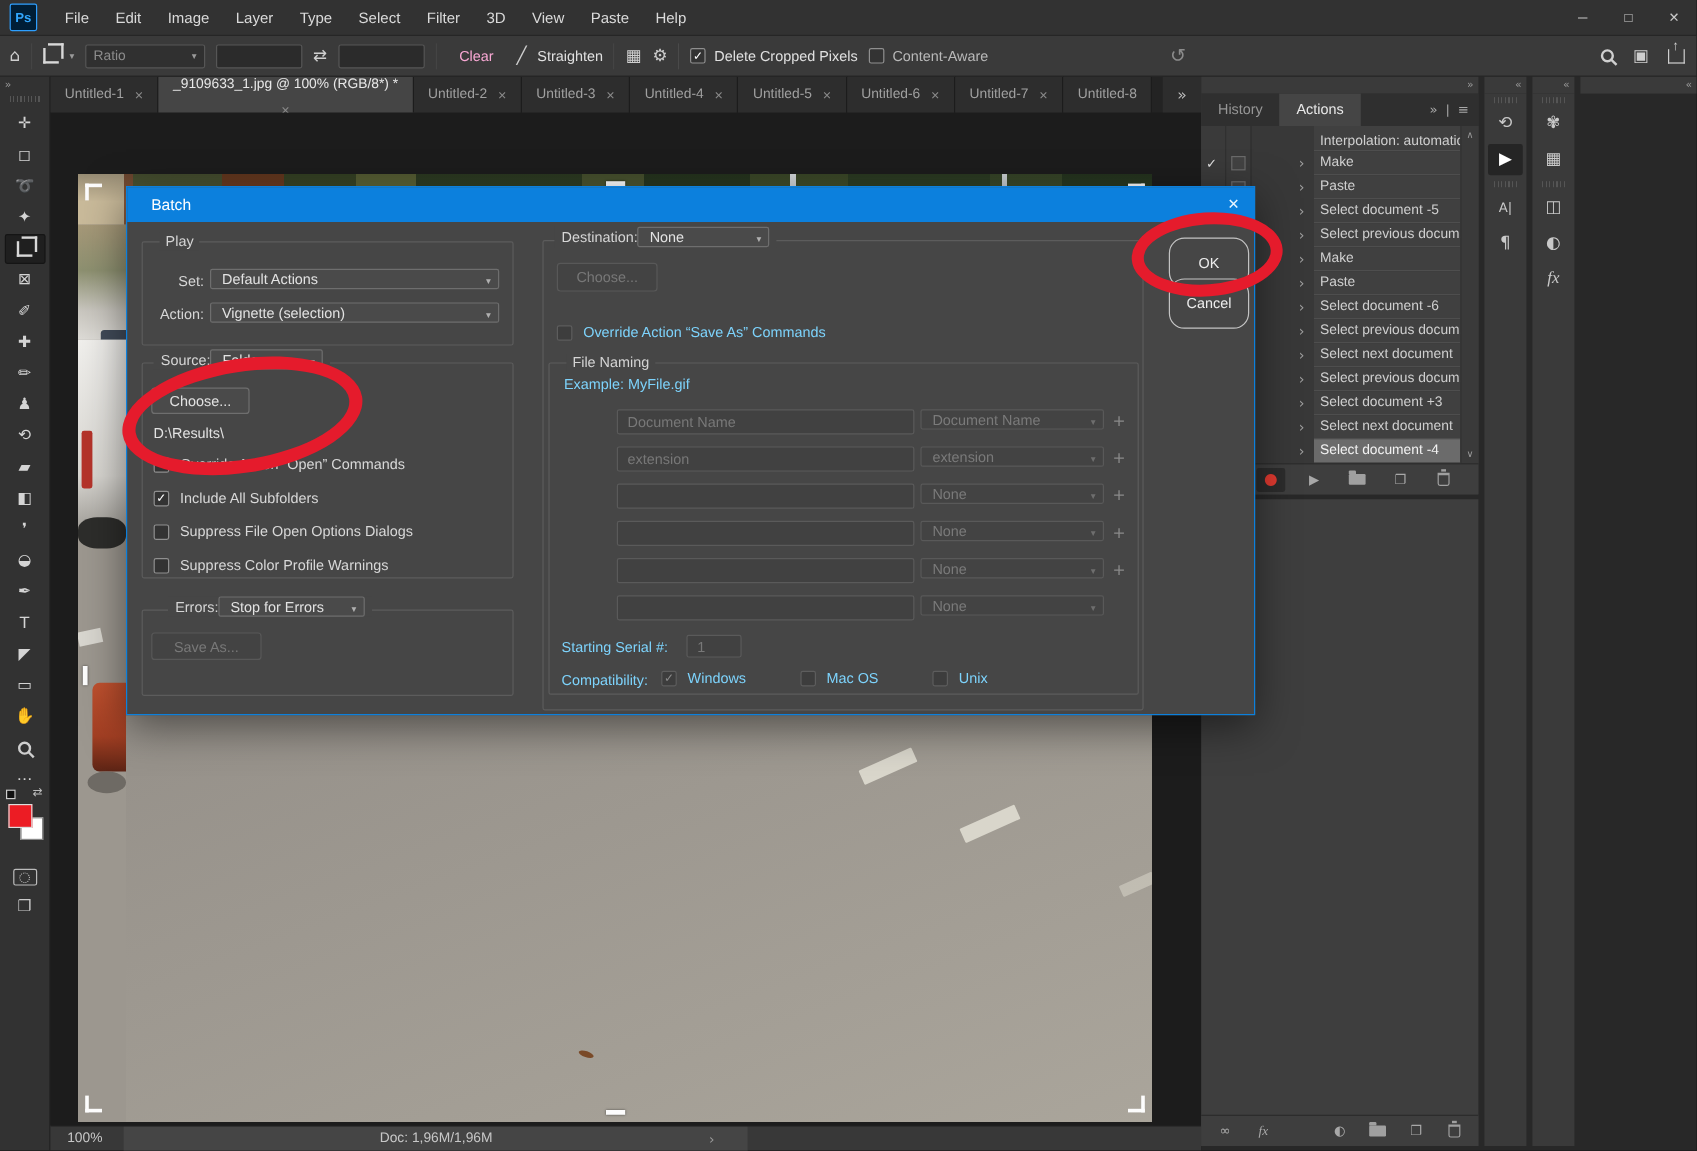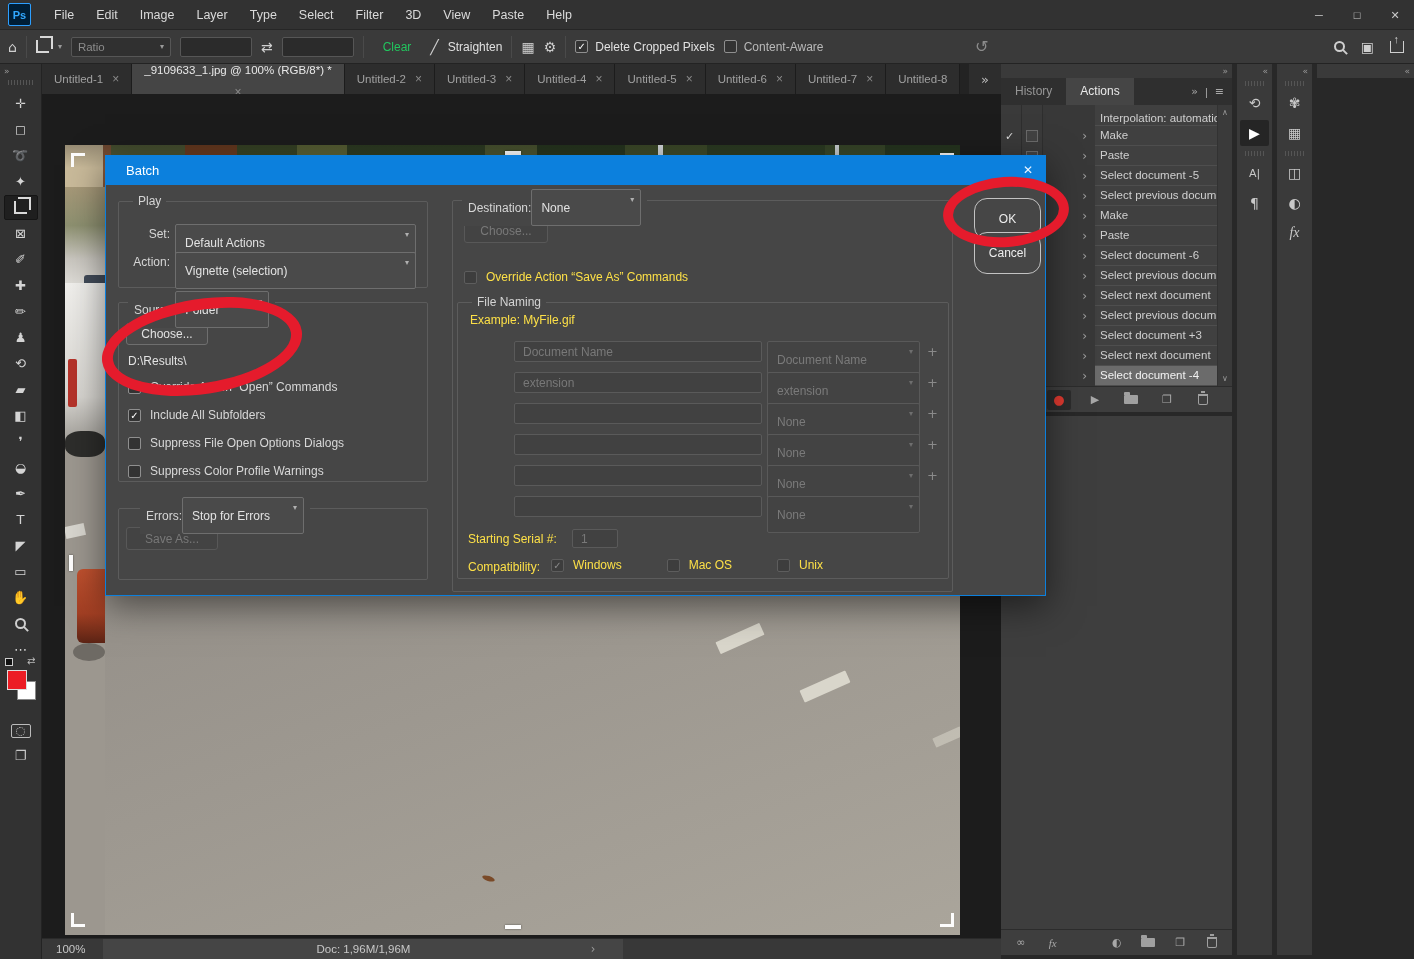--- a/index.html
+++ b/index.html
@@ -20,21 +20,21 @@
 
   
   .optionsbar { position:absolute; left:0; top:30px; width:1414px; height:34px; background:#3a3a3a;
                 display:flex; align-items:center; gap:9px; padding-left:8px; border-bottom:1px solid #232323; }
   .ob-sep { width:1px; height:22px; background:#2c2c2c; border-right:1px solid #4a4a4a; }
   .ob-ico { color:#cfcfcf; font-size:14px; }
   .ob-chev { color:#9a9a9a; font-size:8px; }
   .ob-select { width:100px; height:20px; background:#303030; border:1px solid #565656; border-radius:2px;
                color:#8c8c8c; font-size:11.5px; display:flex; align-items:center; padding:0 6px; justify-content:space-between;}
   .ob-input { width:72px; height:20px; background:#2b2b2b; border:1px solid #565656; border-radius:2px; }
-  .ob-clear { color:#22c55e; font-size:12px; padding:2px 10px; }
+  .ob-clear { color:#f9a8d4; font-size:12px; padding:2px 10px; }
   .ob-label { color:#e0e0e0; font-size:12px; }
   .ob-check { display:flex; align-items:center; gap:7px; }
   .crop-glyph { display:inline-block; width:13px; height:13px; border-left:2px solid currentColor;
                 border-bottom:2px solid currentColor; position:relative; color:#d8d8d8;}
   .crop-glyph::after { content:""; position:absolute; left:2px; bottom:2px; width:11px; height:11px;
                 border-top:2px solid currentColor; border-right:2px solid currentColor; }
   .mag { display:inline-block; width:11px; height:11px; border:2px solid currentColor; border-radius:50%; position:relative; color:#cfcfcf;}
   .mag::after { content:""; position:absolute; width:2px; height:6px; background:currentColor; bottom:-5px; right:-3px; transform:rotate(-45deg); }
   .ob-reset { position:absolute; left:975px; color:#8b8b8b; font-size:16px; }
   .ob-right { position:absolute; right:10px; display:flex; align-items:center; gap:16px; }
@@ -150,34 +150,34 @@
   .dialog { position:absolute; left:105px; top:155px; width:941px; height:441px; background:#464646;
             border:1px solid #0c80dd; z-index:10; box-shadow:0 10px 34px rgba(0,0,0,.5); }
   .dlg-title { position:absolute; left:0; top:0; right:0; height:29px; background:#0c80dd; color:#fff;
                font-size:13px; line-height:29px; padding-left:20px; }
   .dlg-close { position:absolute; right:12px; top:7px; color:#eaf4ff; font-size:12px; }
   .fs { position:absolute; border:1px solid #5c5c5c; border-radius:2px; }
   .fs-legend { position:absolute; top:-8px; left:14px; background:#464646; padding:0 5px; font-size:12px; color:#d4d4d4; line-height:15px; }
   .fs-head { position:absolute; display:flex; align-items:center; gap:0; background:#464646; padding:0 6px; z-index:2;}
   .dlabel { font-size:12px; color:#d6d6d6; }
   .sel { position:relative; background:#4a4a4a; border:1px solid #6e6e6e; border-radius:2px; color:#e2e2e2;
-         font-size:12px; display:flex; align-items:center; padding:0 20px 0 9px; height:37px; }
+         font-size:12px; display:flex; align-items:center; padding:0 20px 0 9px; height:17px; }
   .sel::after { content:"▾"; position:absolute; right:6px; top:5px; color:#b0b0b0; font-size:8px; }
   .sel.dim { color:#7a7a7a; border-color:#595959; background:#434343; }
   .sel.dim::after { color:#6e6e6e; }
   .btn { position:absolute; background:#4a4a4a; border:1px solid #6e6e6e; border-radius:3px; color:#e2e2e2;
          font-size:12px; display:flex; align-items:center; justify-content:center; }
   .btn.dim { color:#787878; border-color:#585858; background:#434343; }
   .pill { position:absolute; width:67px; height:42px; border:1px solid #c3c3c3; border-radius:13px; background:transparent;
           color:#ededed; font-size:12px; display:flex; align-items:center; justify-content:center; }
   .cbrow { display:flex; align-items:center; gap:9px; font-size:12px; color:#d8d8d8; }
   .cb { width:13px; height:13px; border:1px solid #8f8f8f; border-radius:2px; background:#333;
         display:flex; align-items:center; justify-content:center; font-size:10px; color:#fff; flex:none;}
   .cb.checked::after { content:"✓"; }
-  .dim { color:#fde047; }
+  .dim { color:#7dd3fc; }
   .dim .cb { border-color:#5d5d5d; background:#3d3d3d; color:#8a8a8a; }
   .fn-input { position:absolute; height:21px; background:#414141; border:1px solid #5a5a5a; border-radius:2px;
               color:#787878; font-size:12px; display:flex; align-items:center; padding:0 8px; }
   .fn-plus { position:absolute; color:#8a8a8a; font-size:13px; }
   .path-text { position:absolute; font-size:12px; color:#e2e2e2; }
 
   
   .annot { position:absolute; border-radius:50%; z-index:30; pointer-events:none; }
   .annot1 { left:101px; top:299px; width:202px; height:95px; border:11px solid #e51b2c; transform:rotate(-9deg); }
   .annot2 { left:943px; top:177px; width:126px; height:70px; border:10px solid #e51b2c; transform:rotate(-4deg); }

